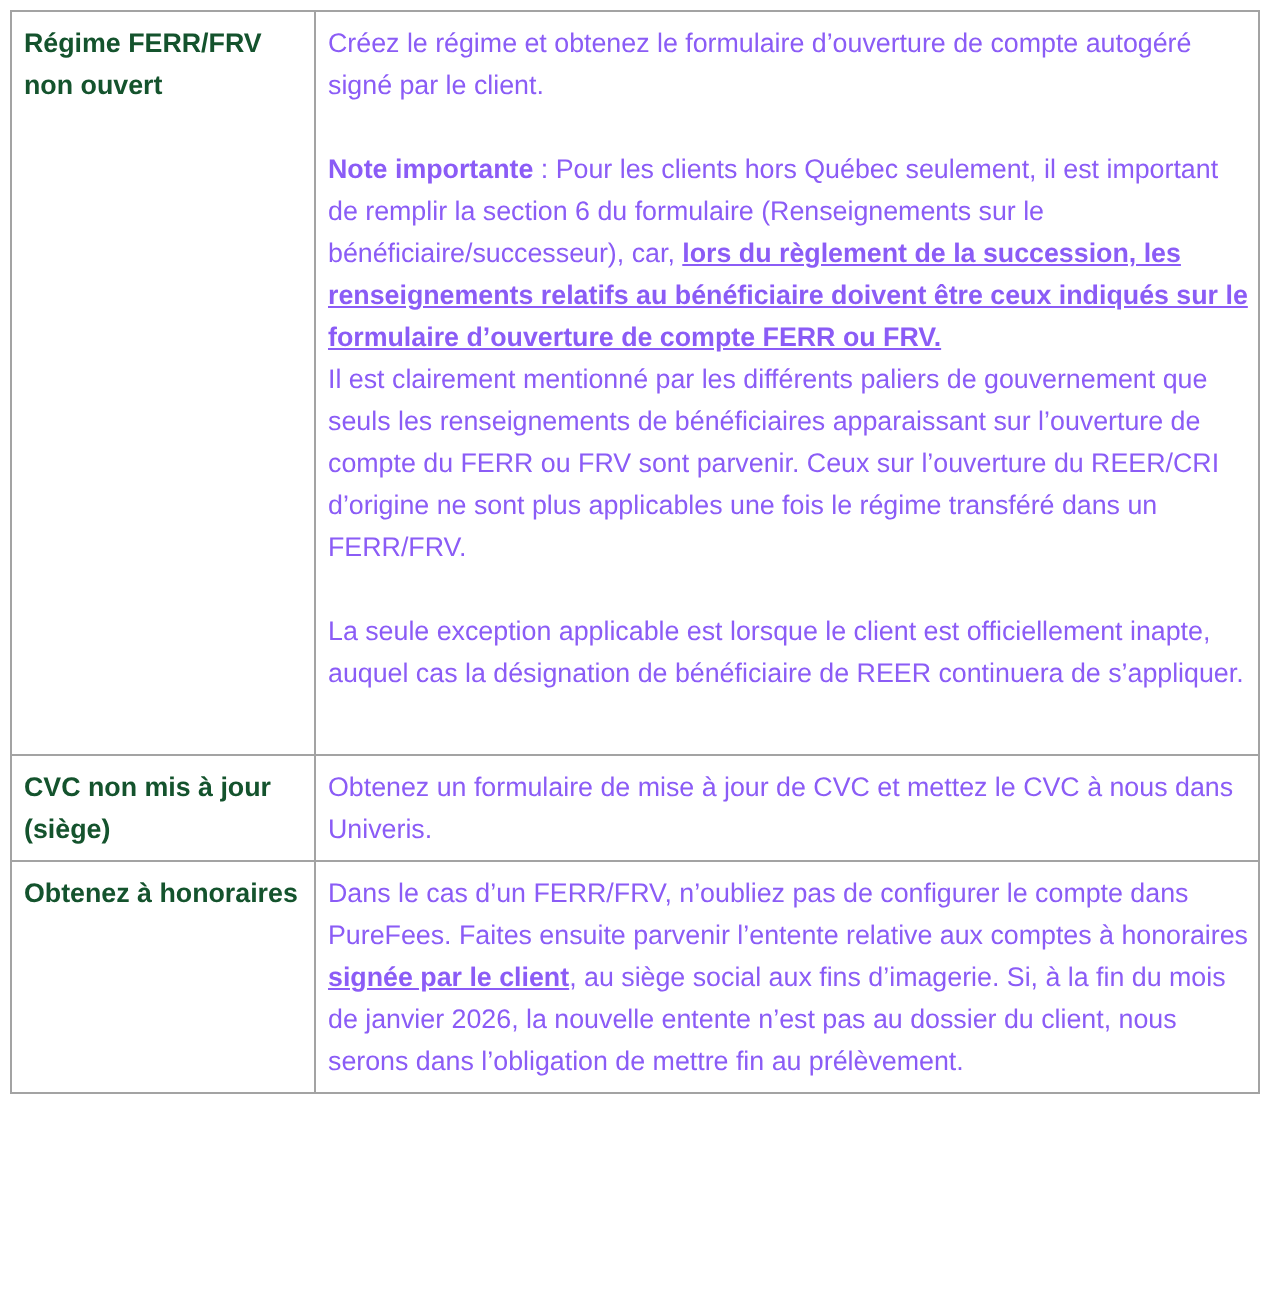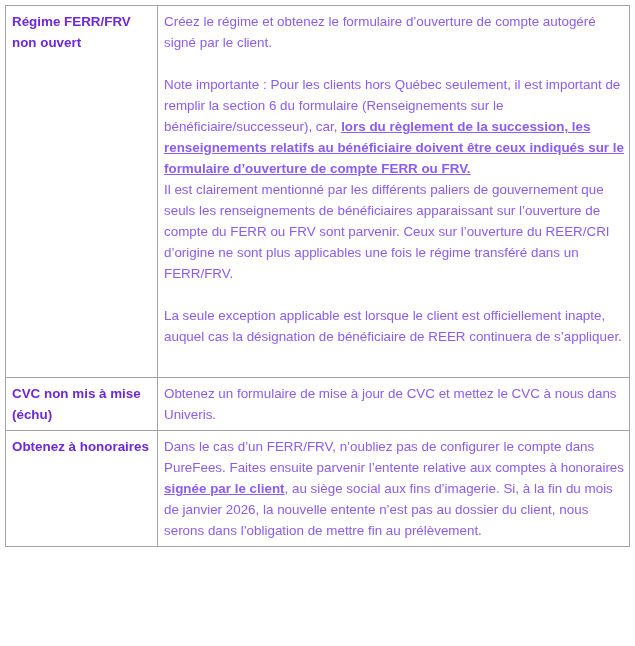--- a/index.html
+++ b/index.html
@@ -14,25 +14,25 @@
       border-collapse: collapse;
       table-layout: fixed;
       font-size: 13.4px;
       line-height: 21px;
     }
     table.doc td {
       border: 1.5px solid #a3a3a3;
       vertical-align: top;
       padding: 5px 5px 5px 6px;
     }
-    td.label { width: 140px; font-weight: bold; color: #6d28d9; margin-left: 23px; }
+    td.label { width: 140px; font-weight: bold; color: #14532d; margin-left: 23px; }
     td.content { color: #8b5cf6; }
     .para { margin: 0; }
     .gap { height: 21px; }
-    .bold { font-weight: normal; }
+    .bold { font-weight: bold; }
     .bu { font-weight: bold; text-decoration: underline; }
     tr.r1 td { height: 361px; }
     tr.r2 td { height: 42px; }
     tr.r3 td { height: 84px; }
     tr.r4 td { height: 105px; }
   </style>
 </head>
 <body>
 
 <table class="doc">
@@ -42,21 +42,21 @@
     <td class="content">
       <p class="para">Créez le régime et obtenez le formulaire d’ouverture de compte autogéré signé par le client.</p>
       <div class="gap"></div>
       <p class="para"><span class="bold">Note importante</span><span> : </span><span>Pour les clients hors Québec seulement, il est important de remplir la section 6 du formulaire (Renseignements sur le bénéficiaire/successeur), car, </span><span class="bu">lors du règlement de la succession, les renseignements relatifs au bénéficiaire doivent être ceux indiqués sur le formulaire d’ouverture de compte FERR ou FRV.</span></p>
       <p class="para">Il est clairement mentionné par les différents paliers de gouvernement que seuls les renseignements de bénéficiaires apparaissant sur l’ouverture de compte du FERR ou FRV sont parvenir. Ceux sur l’ouverture du REER/CRI d’origine ne sont plus applicables une fois le régime transféré dans un FERR/FRV.</p>
       <div class="gap"></div>
       <p class="para">La seule exception applicable est lorsque le client est officiellement inapte, auquel cas la désignation de bénéficiaire de REER continuera de s’appliquer.</p>
     </td>
   </tr>
   <tr class="r2">
-    <td class="label">CVC non mis à mise (échu)</td>
+    <td class="label">CVC non mis à jour (siège)</td>
     <td class="content">Obtenez un formulaire de mise à jour de CVC et mettez le CVC à nous dans Univeris.</td>
   </tr>
   <tr class="r4">
     <td class="label">Obtenez à honoraires</td>
     <td class="content"><span>Dans le cas d’un FERR/FRV, n’oubliez pas de configurer le compte dans PureFees. Faites ensuite parvenir l’entente relative aux comptes à honoraires </span><span class="bu">signée par le client</span><span>, au siège social aux fins d’imagerie. Si, à la fin du mois de janvier 2026, la nouvelle entente n’est pas au dossier du client, nous serons dans l’obligation de mettre fin au prélèvement.</span></td>
   </tr>
 </tbody>
   </table>
 
 </body></html>

